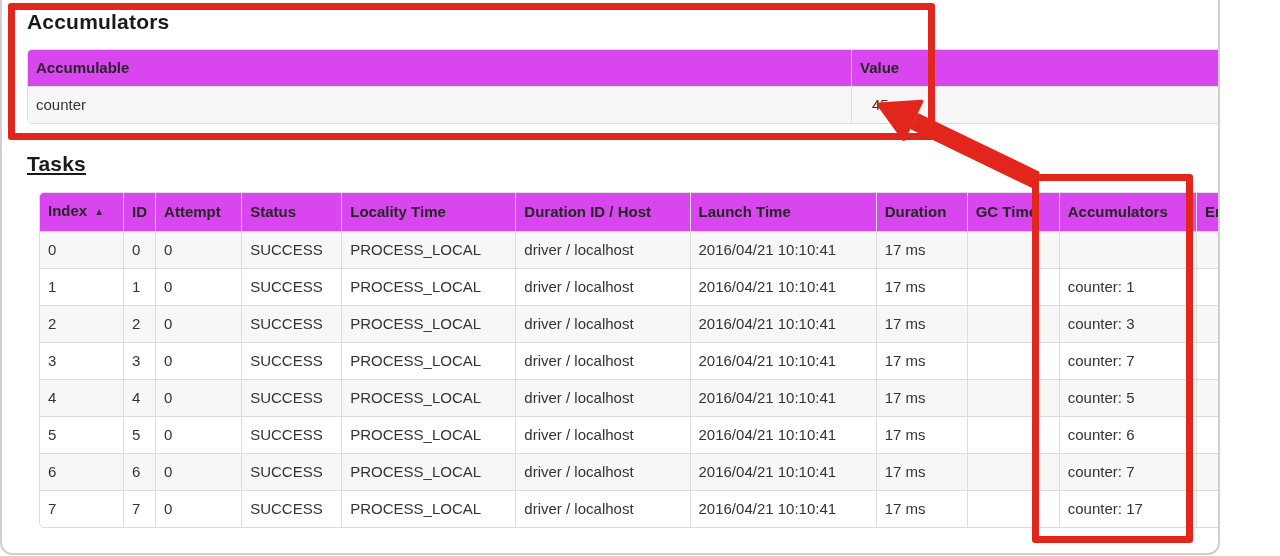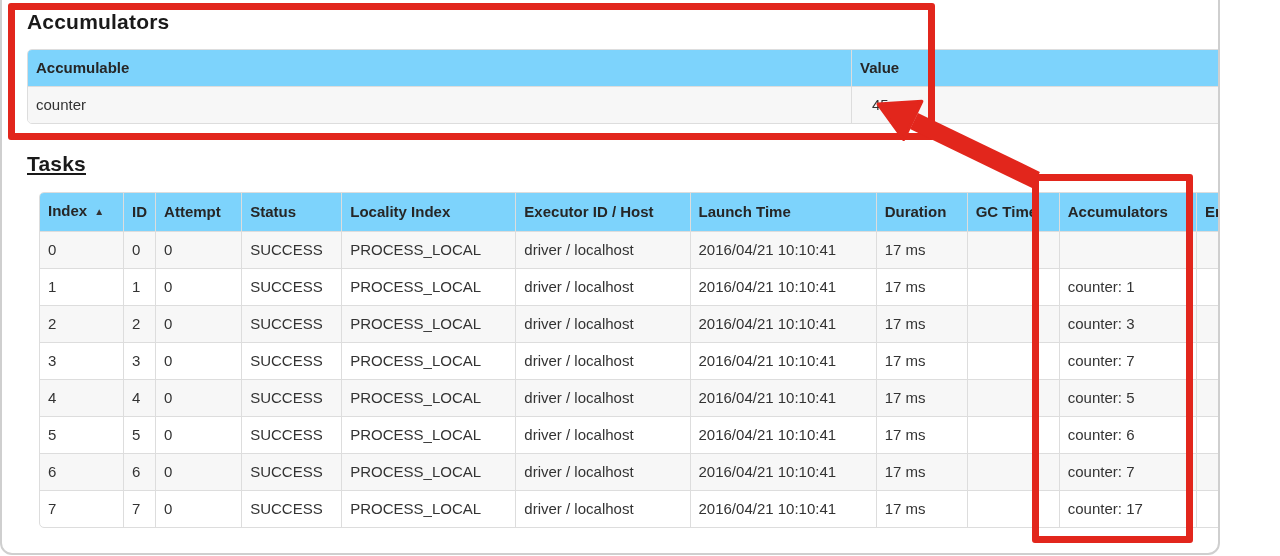--- a/index.html
+++ b/index.html
@@ -58,21 +58,21 @@
     color: #333333;
   }
   .data-table th, .data-table td {
     padding: 8px;
     text-align: left;
     line-height: 20px;
     white-space: nowrap;
     overflow: hidden;
     vertical-align: middle;
   }
-  .data-table th { font-weight: bold; color: #262626; background: #7dd3fc; }
+  .data-table th { font-weight: bold; color: #262626; background: #d946ef; }
   .data-table th + th, .data-table td + td { border-left: 1px solid var(--border-gray); }
   .data-table tbody td { border-top: 1px solid var(--border-gray); }
   .data-table tbody tr:nth-child(odd) td { background: var(--stripe); }
   
   .data-table tr:first-child th:first-child { border-top-left-radius: 4px; }
   .data-table tr:first-child th:last-child  { border-top-right-radius: 4px; }
   .data-table tbody tr:last-child td:first-child { border-bottom-left-radius: 4px; }
   .data-table tbody tr:last-child td:last-child  { border-bottom-right-radius: 4px; padding-left: 20px; }
 
   .sort-icon {
@@ -142,22 +142,22 @@
           <col style="width: 92px;">
           <col style="width: 137px;">
           <col style="width: 70px;">
         </colgroup>
         <thead>
           <tr>
             <th><span>Index</span><span class="sort-icon">▲</span></th>
             <th><span>ID</span></th>
             <th><span>Attempt</span></th>
             <th><span>Status</span></th>
-            <th><span>Locality Index</span></th>
-            <th><span>Executor ID / Host</span></th>
+            <th><span>Locality Time</span></th>
+            <th><span>Duration ID / Host</span></th>
             <th><span>Launch Time</span></th>
             <th><span>Duration</span></th>
             <th><span>GC Time</span></th>
             <th><span>Accumulators</span></th>
             <th><span>Errors</span></th>
           </tr>
         </thead>
         <tbody>
           <tr>
             <td>0</td>

